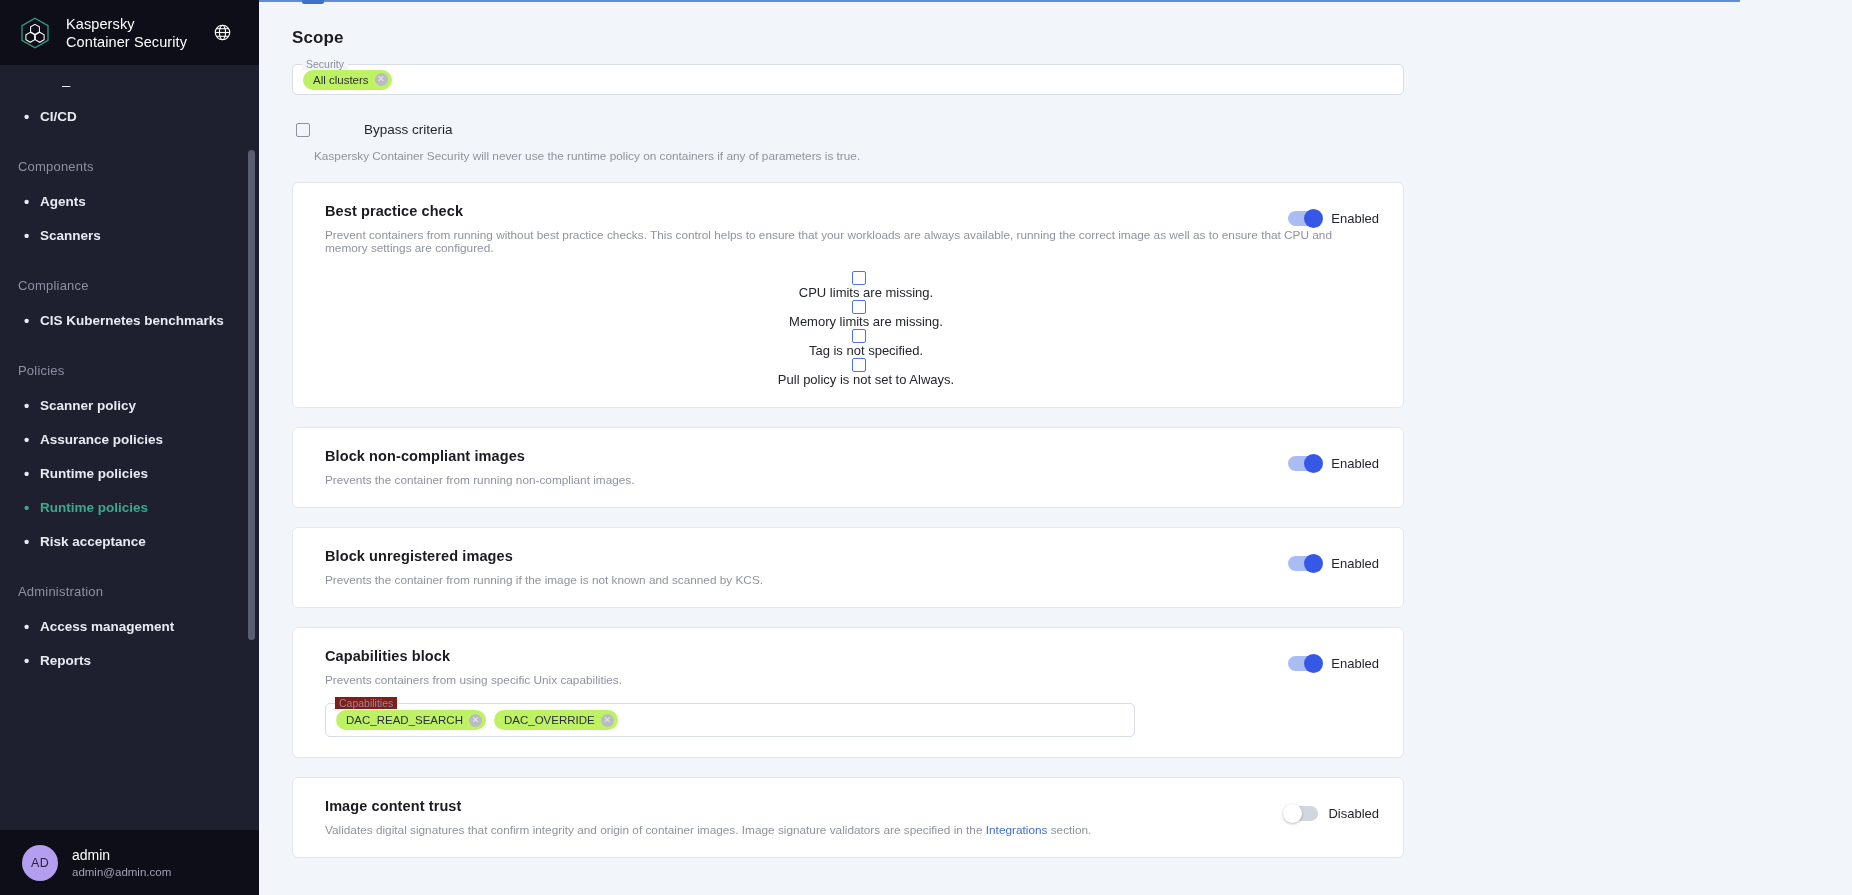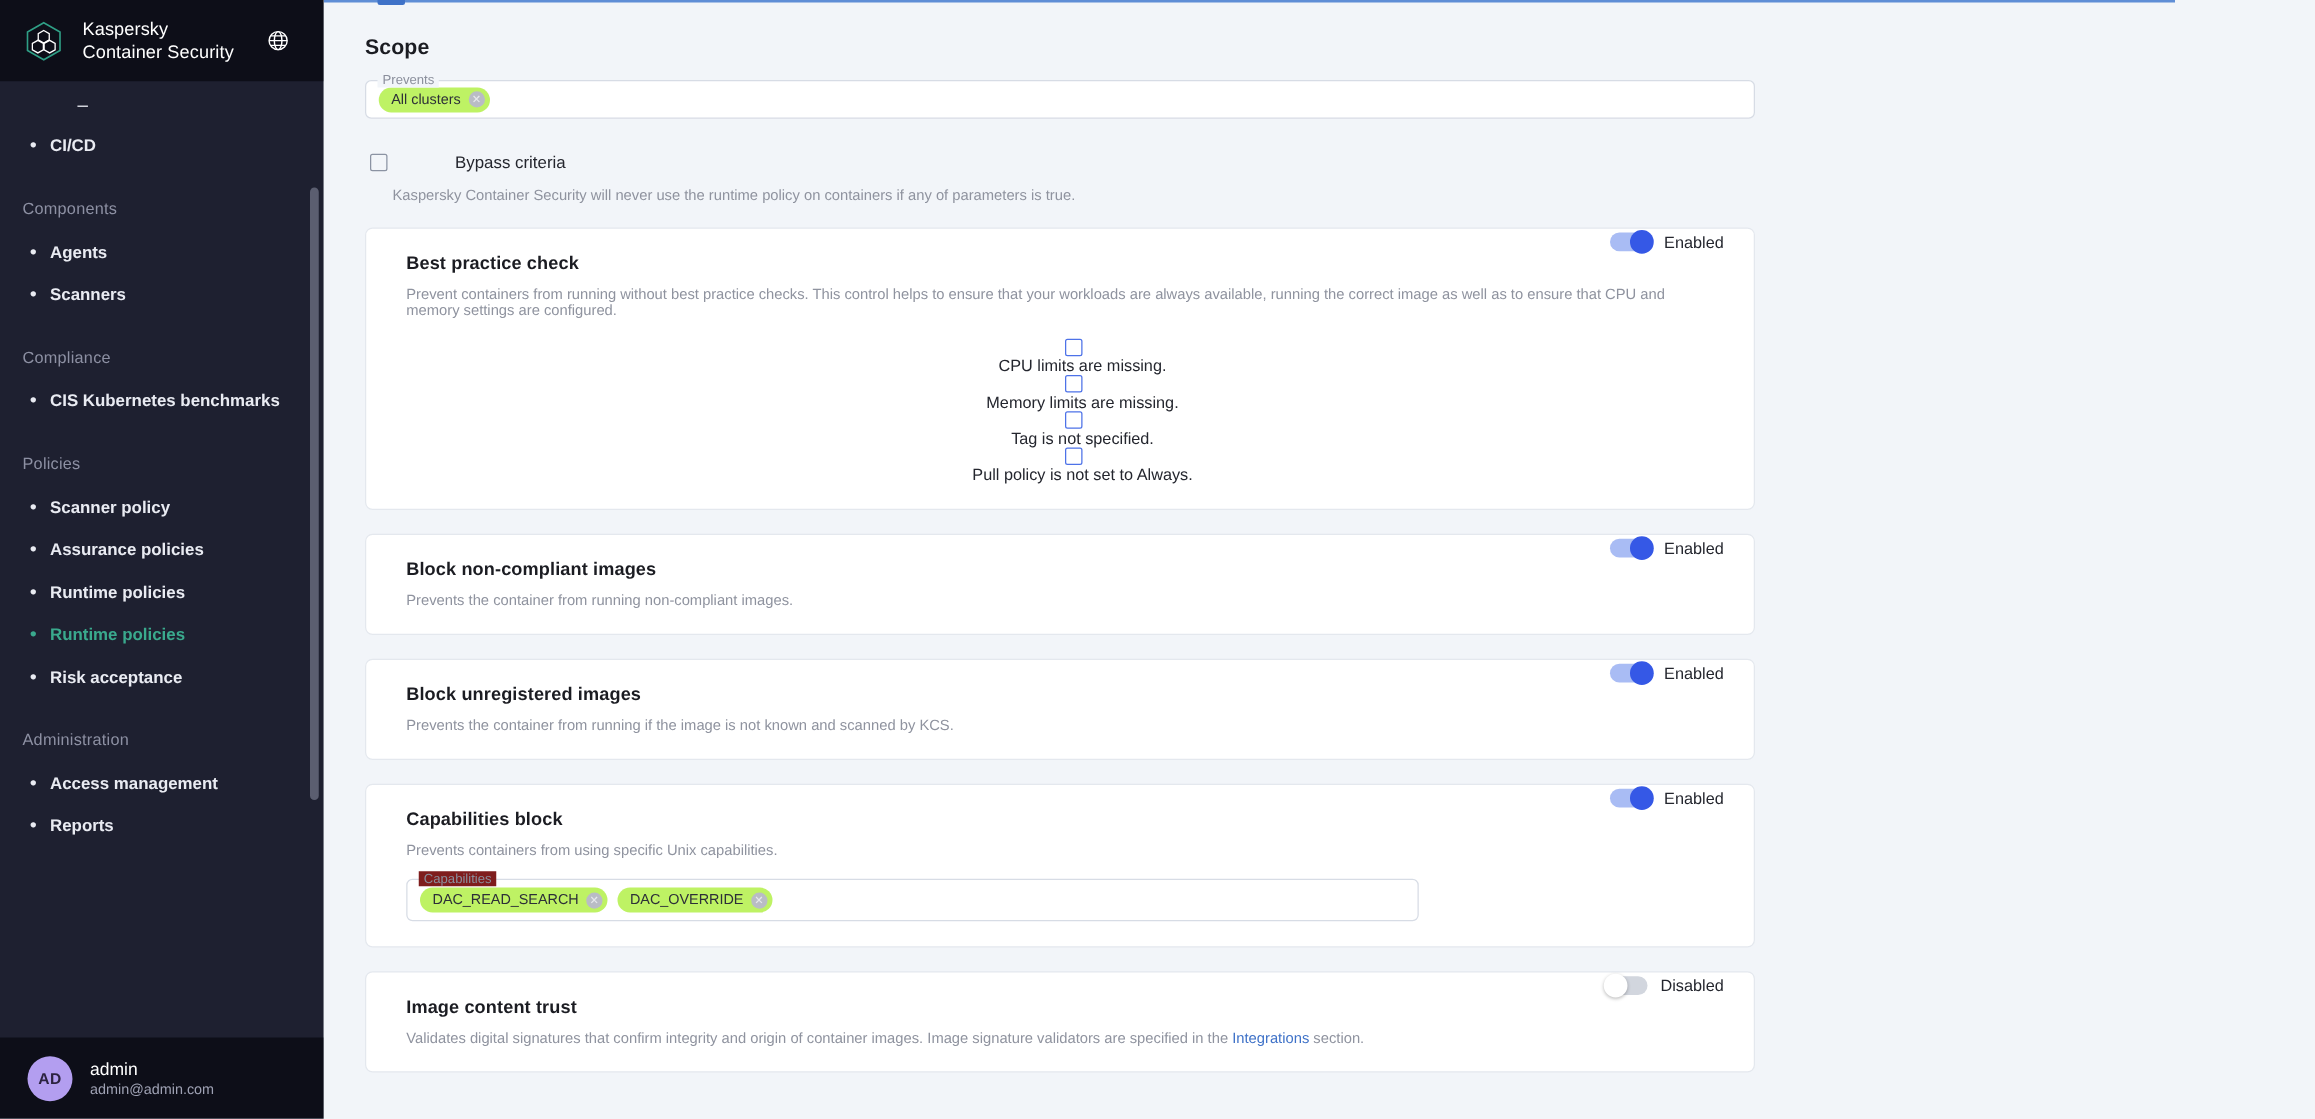--- a/index.html
+++ b/index.html
@@ -121,21 +121,21 @@
     padding-left: 22px;
     cursor: pointer;
   }
   .avatar {
     width: 36px; height: 36px;
     flex: 0 0 36px;
     border-radius: 50%;
     background: #b39ef0;
     color: #2c2340;
     font-size: 12.5px;
-    font-weight: 700;
+    font-weight: 400;
     display: flex; align-items: center; justify-content: center;
     letter-spacing: .3px;
   }
   .user-meta { margin-left: 14px; }
   .user-name { font-size: 14px; color: #ffffff; font-weight: 400; line-height: 18px; }
   .user-mail { font-size: 11.5px; color: #9ea1b3; line-height: 16px; }
 
   
   .main {
     flex: 1 1 auto;
@@ -285,21 +285,21 @@
     max-width: 1020px;
   }
   .card-desc a { color: #3f72c8; text-decoration: none; }
 
   .toggle-wrap {
     display: flex;
     align-items: flex-end;
     gap: 10px;
     position: absolute;
     right: 24px;
-    top: 3px;
+    top: 28px;
     cursor: pointer;
   }
   .switch {
     width: 33px; height: 15px;
     border-radius: 8px;
     position: relative;
     flex: 0 0 33px;
   }
   .switch.on { background: #a9bcf4; }
   .switch.off { background: #d2d6de; }
@@ -432,21 +432,21 @@
 
   <main class="main">
     <div class="top-rule"></div>
     <div class="top-tab-stub"></div>
 
     <div class="content">
 
       <h2 class="section-title">Scope</h2>
 
       <div class="outlined">
-        <span class="legend">Prevents</span>
+        <span class="legend">Security</span>
         <span class="chip">
           <span>All clusters</span>
           <span class="chip-x">✕</span>
         </span>
       </div>
 
       <div class="bypass-row">
         <span class="cb"></span>
         <span class="bypass-label">Bypass criteria</span>
       </div>

